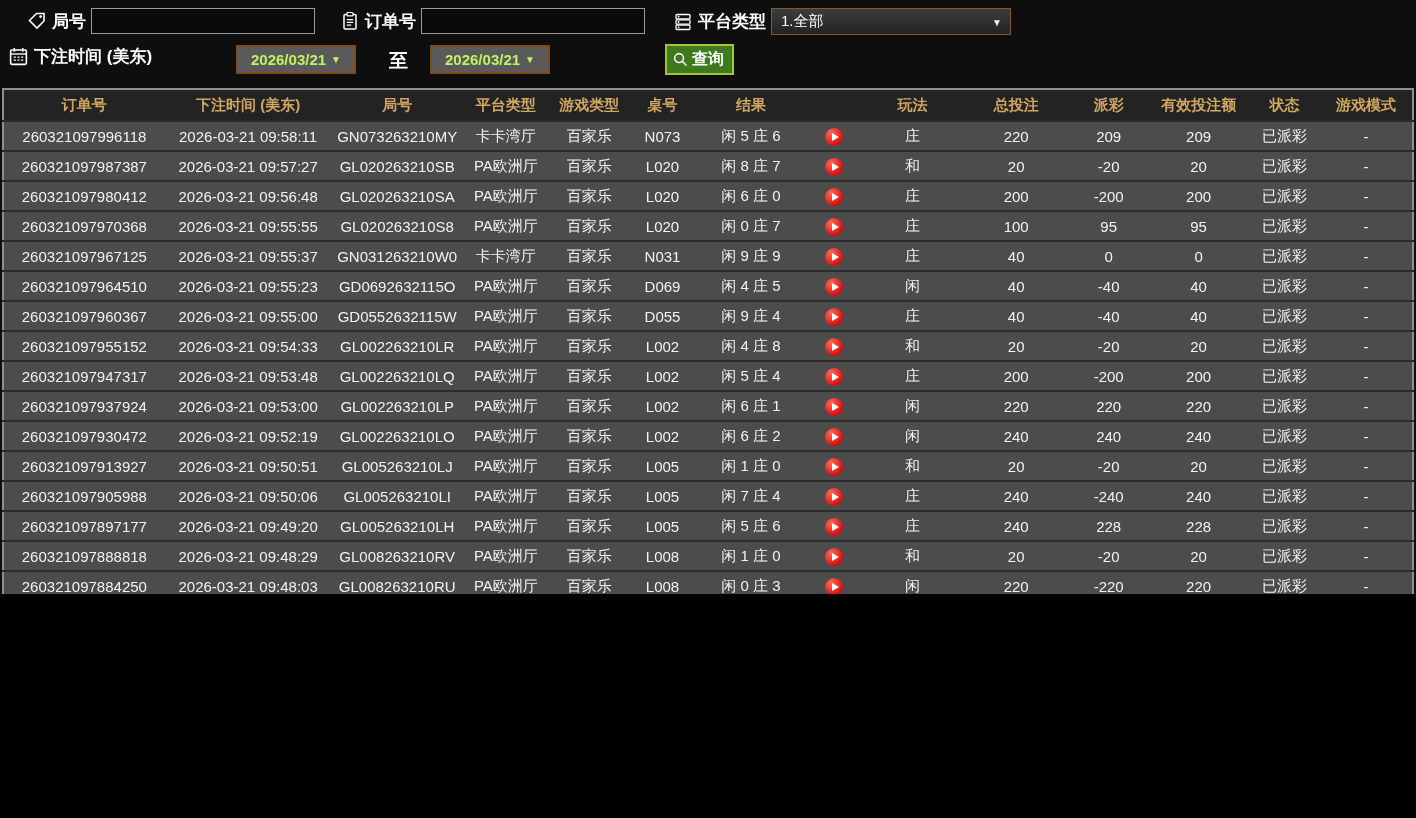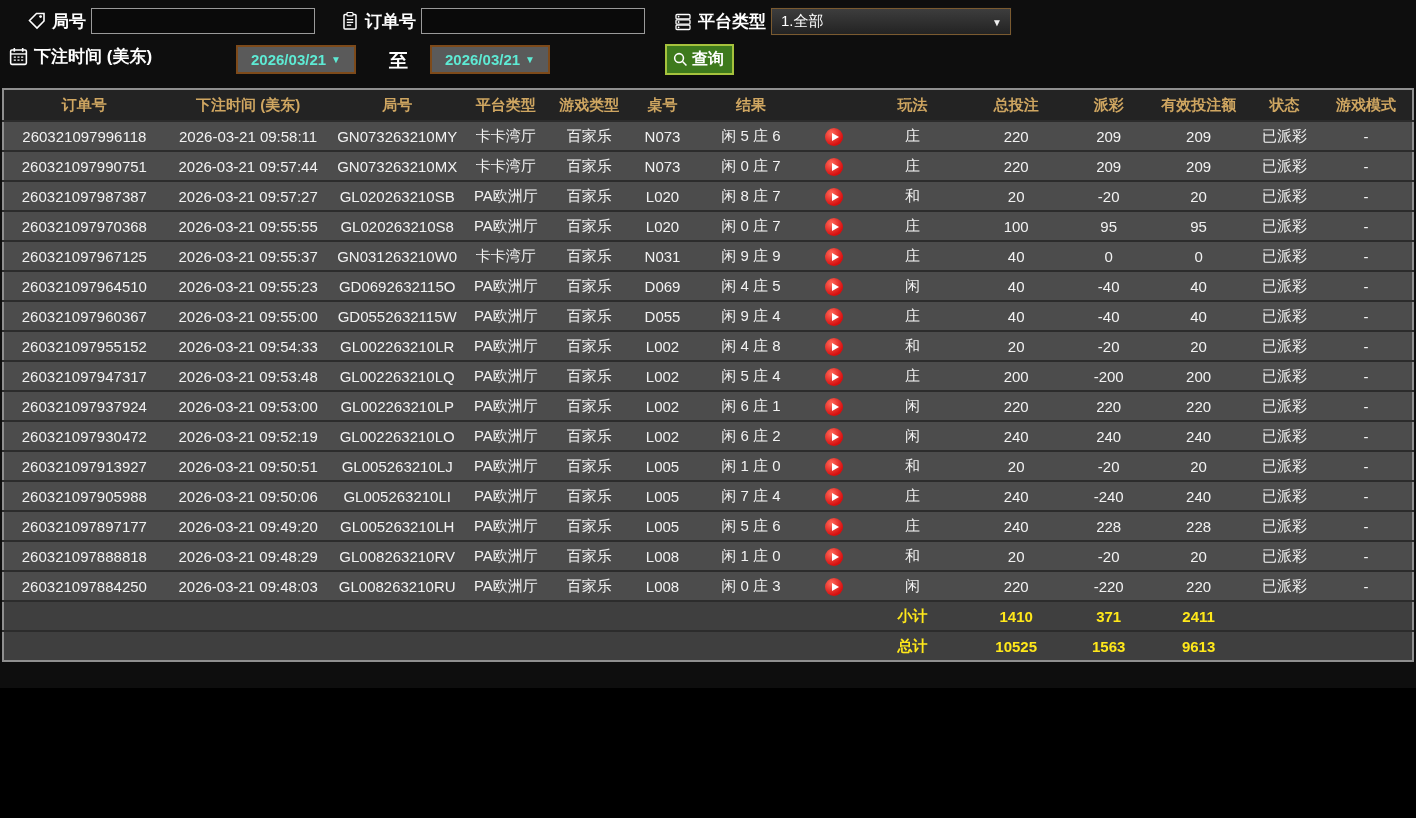--- a/index.html
+++ b/index.html
@@ -1,28 +1,28 @@
 <!DOCTYPE html>
 <html><head>
 <meta charset="utf-8">
 <style>
   * { box-sizing: border-box; margin: 0; padding: 0; }
   html,body { background:#000; }
   body { font-family: "Liberation Sans", sans-serif; }
-  .app { position:relative; width:1416px; height:688px; background:#0e0e0e; overflow:hidden; }
+  .app { position:relative; width:1416px; height:594px; background:#0e0e0e; overflow:hidden; }
 
   
   .toolbar { position:absolute; left:0; top:0; width:1416px; height:86px; background:#0e0e0e; }
   .field { position:absolute; display:flex; align-items:center; gap:5px; }
   .flabel { color:#fff; font-weight:bold; font-size:17px; white-space:nowrap; }
   .ticon { flex:0 0 auto; display:inline-flex; }
   .txtinput { background:#0a0a0a; border:1px solid #9a9a9a; height:26px; color:#fff; font-size:15px; padding:0 6px; outline:none; }
   .selectbox { position:relative; width:240px; height:27px; background:linear-gradient(#3d3d3d,#232323); border:1px solid #7a5a30; outline:1px solid #111; color:#fff; font-size:15px; display:flex; align-items:center; padding:0 22px 0 9px; cursor:pointer; }
   .selectbox .caret { position:absolute; right:8px; top:8px; font-size:10px; color:#efefef; }
-  .datebox { width:120px; height:29px; background:#5a5a5a; border:2px solid #7d4a1a; color:#5eead4; font-weight:bold; font-size:15px; display:flex; align-items:center; justify-content:center; gap:5px; cursor:pointer; }
+  .datebox { width:120px; height:29px; background:#5a5a5a; border:2px solid #7d4a1a; color:#bef264; font-weight:bold; font-size:15px; display:flex; align-items:center; justify-content:center; gap:5px; cursor:pointer; }
   .datebox .caret { font-size:10px; }
   .to-label { color:#fff; font-weight:bold; font-size:19px; }
   .search-btn { position:absolute; left:665px; top:44px; height:31px; background:#3e7a1d; border:2px solid #a6c23d; color:#fff; font-weight:bold; font-size:16px; display:flex; align-items:center; gap:3px; padding:0 8px 0 5px; cursor:pointer; }
 
   
   .grid-wrap { position:absolute; left:2px; top:88px; }
   table.grid { border-collapse:collapse; table-layout:fixed; width:1412px; border:2px solid #8f8f8f; background:#4c4c4c; }
   table.grid thead tr { height:32px; background:#232323; }
   table.grid th { color:#cfa661; font-size:15px; font-weight:bold; text-align:center; white-space:nowrap; overflow:hidden; }
   table.grid tbody tr.data-row { height:30px; background:#4c4c4c; border-top:2px solid #2c2c2c;margin-top:8px; }
@@ -161,48 +161,48 @@
             <td class="c-result">闲 5 庄 6</td>
             <td class="c-play"><span class="playbtn"></span></td>
             <td class="c-ptype">庄</td>
             <td class="c-bet">220</td>
             <td class="c-payout win">209</td>
             <td class="c-valid">209</td>
             <td class="c-status status-paid">已派彩</td>
             <td class="c-mode mode-cell">-</td>
           </tr>
           <tr class="data-row">
-            <td class="c-order">260321097990751</td>
-            <td class="c-time">2026-03-21 09:57:44</td>
-            <td class="c-game">GN073263210MX</td>
-            <td class="c-plat">卡卡湾厅</td>
-            <td class="c-gtype">百家乐</td>
-            <td class="c-table">N073</td>
-            <td class="c-result">闲 0 庄 7</td>
-            <td class="c-play"><span class="playbtn"></span></td>
-            <td class="c-ptype">庄</td>
-            <td class="c-bet">220</td>
-            <td class="c-payout win">209</td>
-            <td class="c-valid">209</td>
-            <td class="c-status status-paid">已派彩</td>
-            <td class="c-mode mode-cell">-</td>
-          </tr>
-          <tr class="data-row">
             <td class="c-order">260321097987387</td>
             <td class="c-time">2026-03-21 09:57:27</td>
             <td class="c-game">GL020263210SB</td>
             <td class="c-plat">PA欧洲厅</td>
             <td class="c-gtype">百家乐</td>
             <td class="c-table">L020</td>
             <td class="c-result">闲 8 庄 7</td>
             <td class="c-play"><span class="playbtn"></span></td>
             <td class="c-ptype">和</td>
             <td class="c-bet">20</td>
             <td class="c-payout loss">-20</td>
             <td class="c-valid">20</td>
+            <td class="c-status status-paid">已派彩</td>
+            <td class="c-mode mode-cell">-</td>
+          </tr>
+          <tr class="data-row">
+            <td class="c-order">260321097980412</td>
+            <td class="c-time">2026-03-21 09:56:48</td>
+            <td class="c-game">GL020263210SA</td>
+            <td class="c-plat">PA欧洲厅</td>
+            <td class="c-gtype">百家乐</td>
+            <td class="c-table">L020</td>
+            <td class="c-result">闲 6 庄 0</td>
+            <td class="c-play"><span class="playbtn"></span></td>
+            <td class="c-ptype">庄</td>
+            <td class="c-bet">200</td>
+            <td class="c-payout loss">-200</td>
+            <td class="c-valid">200</td>
             <td class="c-status status-paid">已派彩</td>
             <td class="c-mode mode-cell">-</td>
           </tr>
           <tr class="data-row">
             <td class="c-order">260321097970368</td>
             <td class="c-time">2026-03-21 09:55:55</td>
             <td class="c-game">GL020263210S8</td>
             <td class="c-plat">PA欧洲厅</td>
             <td class="c-gtype">百家乐</td>
             <td class="c-table">L020</td>

